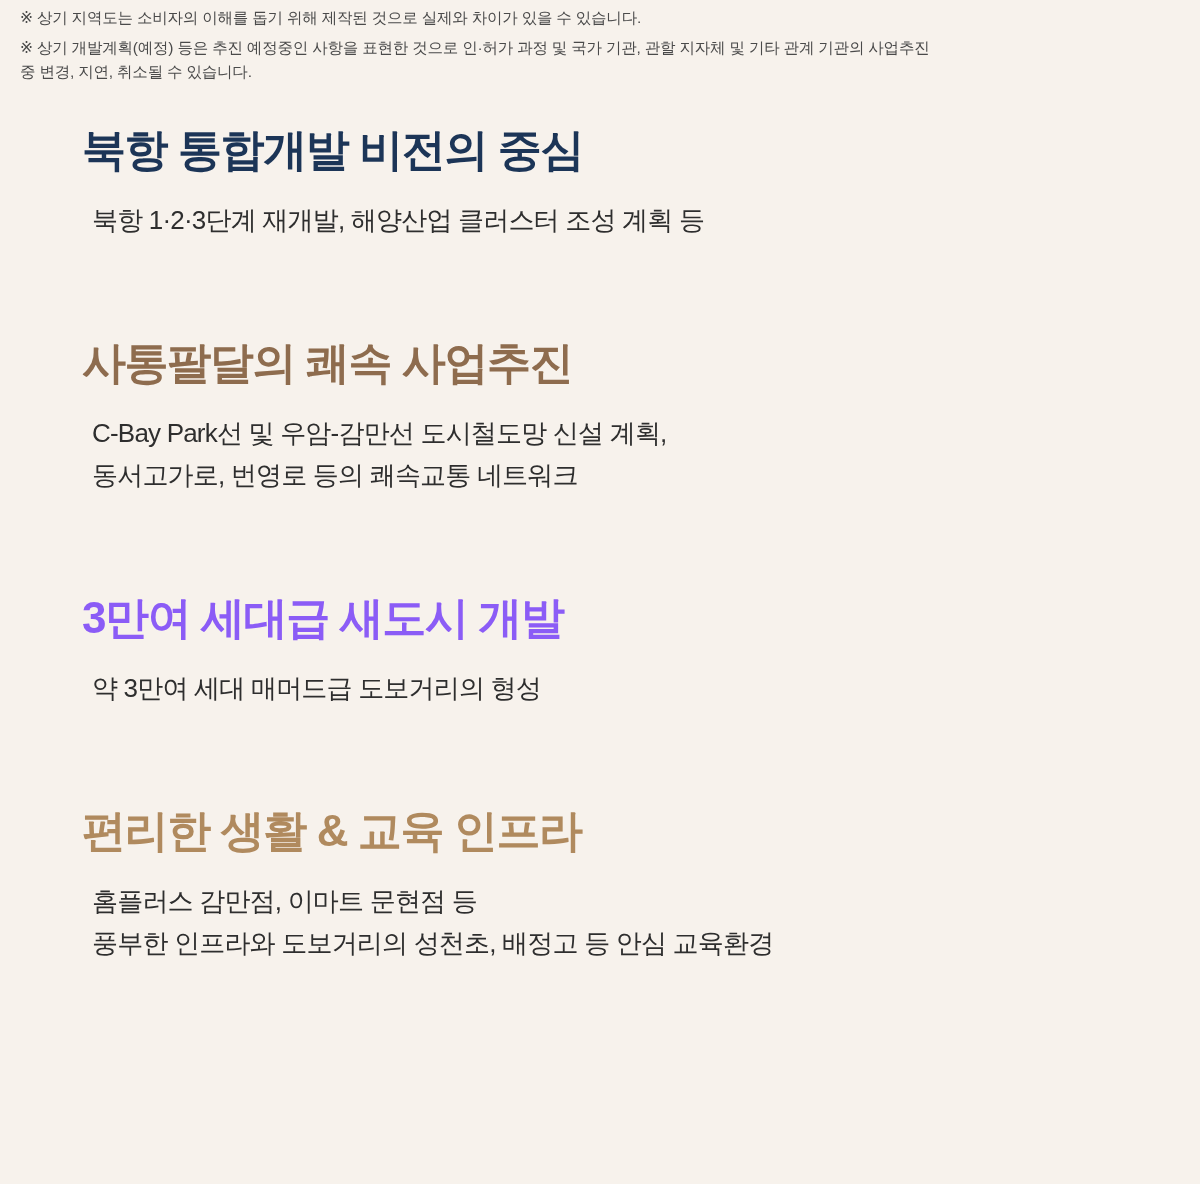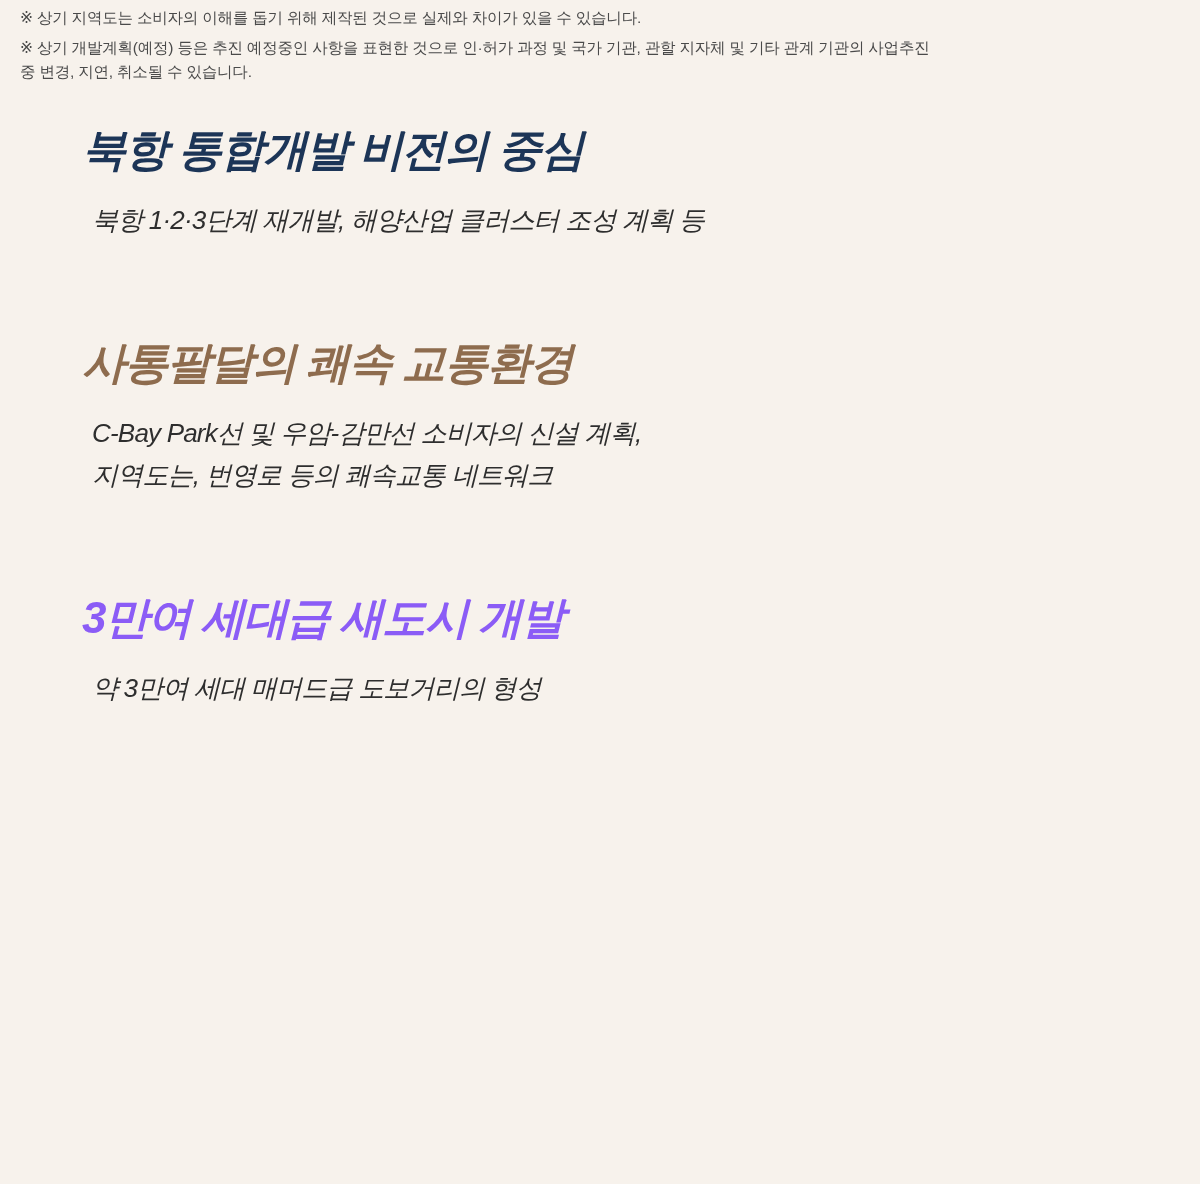--- a/index.html
+++ b/index.html
@@ -31,21 +31,20 @@
     margin: 0 0 6px 0;
     font-size: 15.5px;
     line-height: 1.55;
     color: #4a4a4a;
     letter-spacing: -0.2px;
   }
 
   
   .features {
     padding: 34px 0 0 0;
-    font-style: italic;
   }
   .feature {
     padding: 0 0 0 82px;
     box-sizing: border-box;
   }
   .feature + .feature {
     margin-top: 96px;
   }
   .feature-title {
     margin: 0 0 22px 0;
@@ -84,29 +83,36 @@
   <div class="features">
 
     <section class="feature">
       <h2 class="feature-title t-navy" style="color: rgb(28, 53, 87);">북항 통합개발 비전의 중심</h2>
       <p class="feature-desc">
         <span class="line">북항 1·2·3단계 재개발, 해양산업 클러스터 조성 계획 등</span>
       </p>
     </section>
 
     <section class="feature">
-      <h2 class="feature-title t-brown" style="color: rgb(142, 108, 78);">사통팔달의 쾌속 교통환경</h2>
+      <h2 class="feature-title t-brown" style="color: rgb(142, 108, 78);">사통팔달의 쾌속 사업추진</h2>
       <p class="feature-desc">
-        <span class="line">C-Bay Park선 및 우암-감만선 소비자의 신설 계획,</span>
-        <span class="line">지역도는, 번영로 등의 쾌속교통 네트워크</span>
+        <span class="line">C-Bay Park선 및 우암-감만선 도시철도망 신설 계획,</span>
+        <span class="line">동서고가로, 번영로 등의 쾌속교통 네트워크</span>
       </p>
     </section>
 
     <section class="feature">
       <h2 class="feature-title t-dark" style="color: #8b5cf6;">3만여 세대급 새도시 개발</h2>
       <p class="feature-desc">
         <span class="line">약 3만여 세대 매머드급 도보거리의 형성</span>
       </p>
     </section>
 
+    <section class="feature">
+      <h2 class="feature-title t-tan" style="color: rgb(176, 138, 94);">편리한 생활 &amp; 교육 인프라</h2>
+      <p class="feature-desc">
+        <span class="line">홈플러스 감만점, 이마트 문현점 등</span>
+        <span class="line">풍부한 인프라와 도보거리의 성천초, 배정고 등 안심 교육환경</span>
+      </p>
+    </section>
 
   </div>
 </div>
 
 </body></html>

